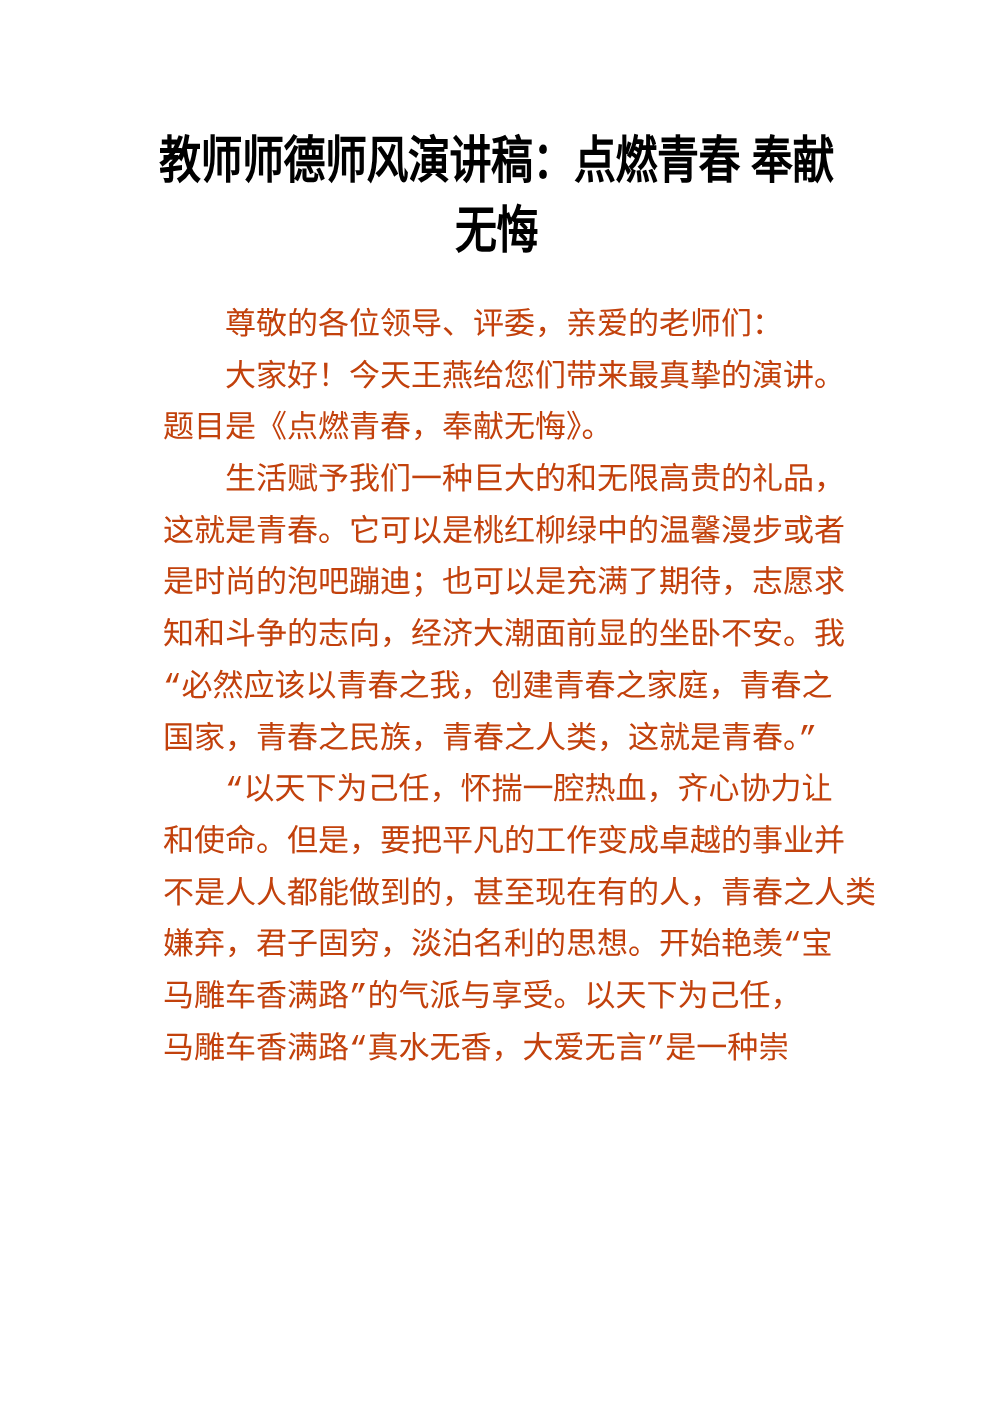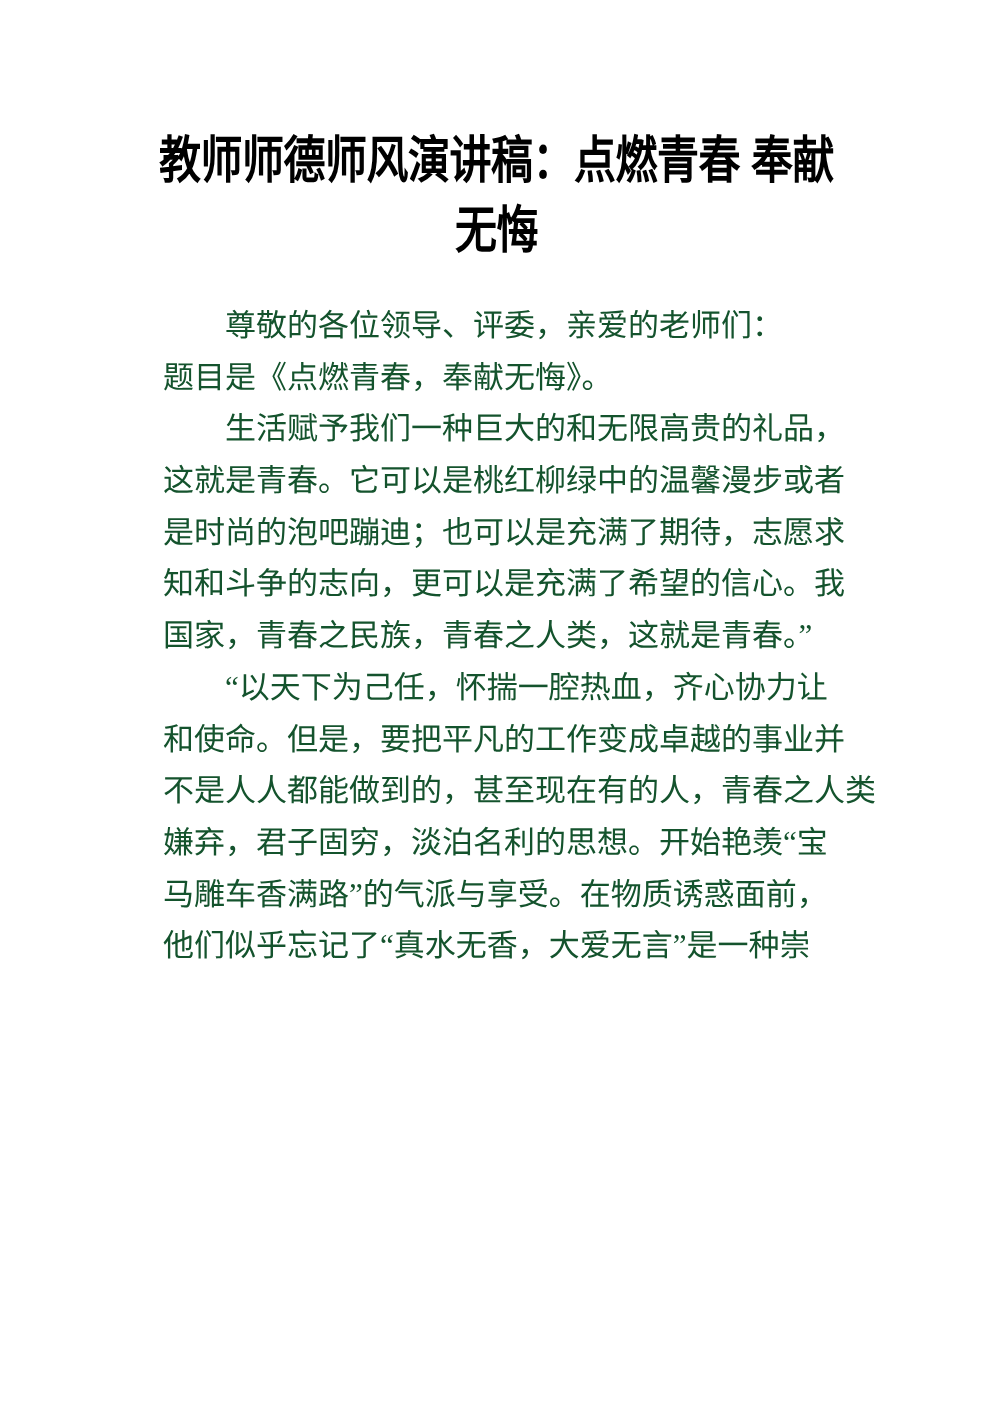--- a/index.html
+++ b/index.html
@@ -31,23 +31,24 @@
     transform-origin: 50% 0;
   }
   .doc-title .title-line {
     white-space: nowrap;
   }
   .body-text {
     position: absolute;
     top: 300px;
     left: 163px;
     width: 700px;
-    color: #14532d;
+    color: #c2410c;
     font-size: 31px;
     line-height: 51.7px;
+    font-family: Liberation Mono, monospace;
   }
   .text-line {
     white-space: nowrap;
     height: 51.7px;
   }
   .text-line.indent {
     text-indent: 62px;
   }
 </style>
 </head>
@@ -55,27 +56,29 @@
 
 <div class="page">
 
   <div class="doc-title">
     <div class="title-line">教师师德师风演讲稿：点燃青春 奉献</div>
     <div class="title-line">无悔</div>
   </div>
 
   <div class="body-text">
     <div class="text-line indent">尊敬的各位领导、评委，亲爱的老师们：</div>
+    <div class="text-line indent">大家好！今天王燕给您们带来最真挚的演讲。</div>
     <div class="text-line">题目是《点燃青春，奉献无悔》。</div>
     <div class="text-line indent">生活赋予我们一种巨大的和无限高贵的礼品，</div>
     <div class="text-line">这就是青春。它可以是桃红柳绿中的温馨漫步或者</div>
     <div class="text-line">是时尚的泡吧蹦迪；也可以是充满了期待，志愿求</div>
-    <div class="text-line">知和斗争的志向，更可以是充满了希望的信心。我</div>
+    <div class="text-line">知和斗争的志向，经济大潮面前显的坐卧不安。我</div>
+    <div class="text-line">“必然应该以青春之我，创建青春之家庭，青春之</div>
     <div class="text-line">国家，青春之民族，青春之人类，这就是青春。”</div>
     <div class="text-line indent">“以天下为己任，怀揣一腔热血，齐心协力让</div>
     <div class="text-line">和使命。但是，要把平凡的工作变成卓越的事业并</div>
     <div class="text-line">不是人人都能做到的，甚至现在有的人，青春之人类</div>
     <div class="text-line">嫌弃，君子固穷，淡泊名利的思想。开始艳羡“宝</div>
-    <div class="text-line">马雕车香满路”的气派与享受。在物质诱惑面前，</div>
-    <div class="text-line">他们似乎忘记了“真水无香，大爱无言”是一种崇</div>
+    <div class="text-line">马雕车香满路”的气派与享受。以天下为己任，</div>
+    <div class="text-line">马雕车香满路“真水无香，大爱无言”是一种崇</div>
   </div>
 
 </div>
 
 </body></html>

